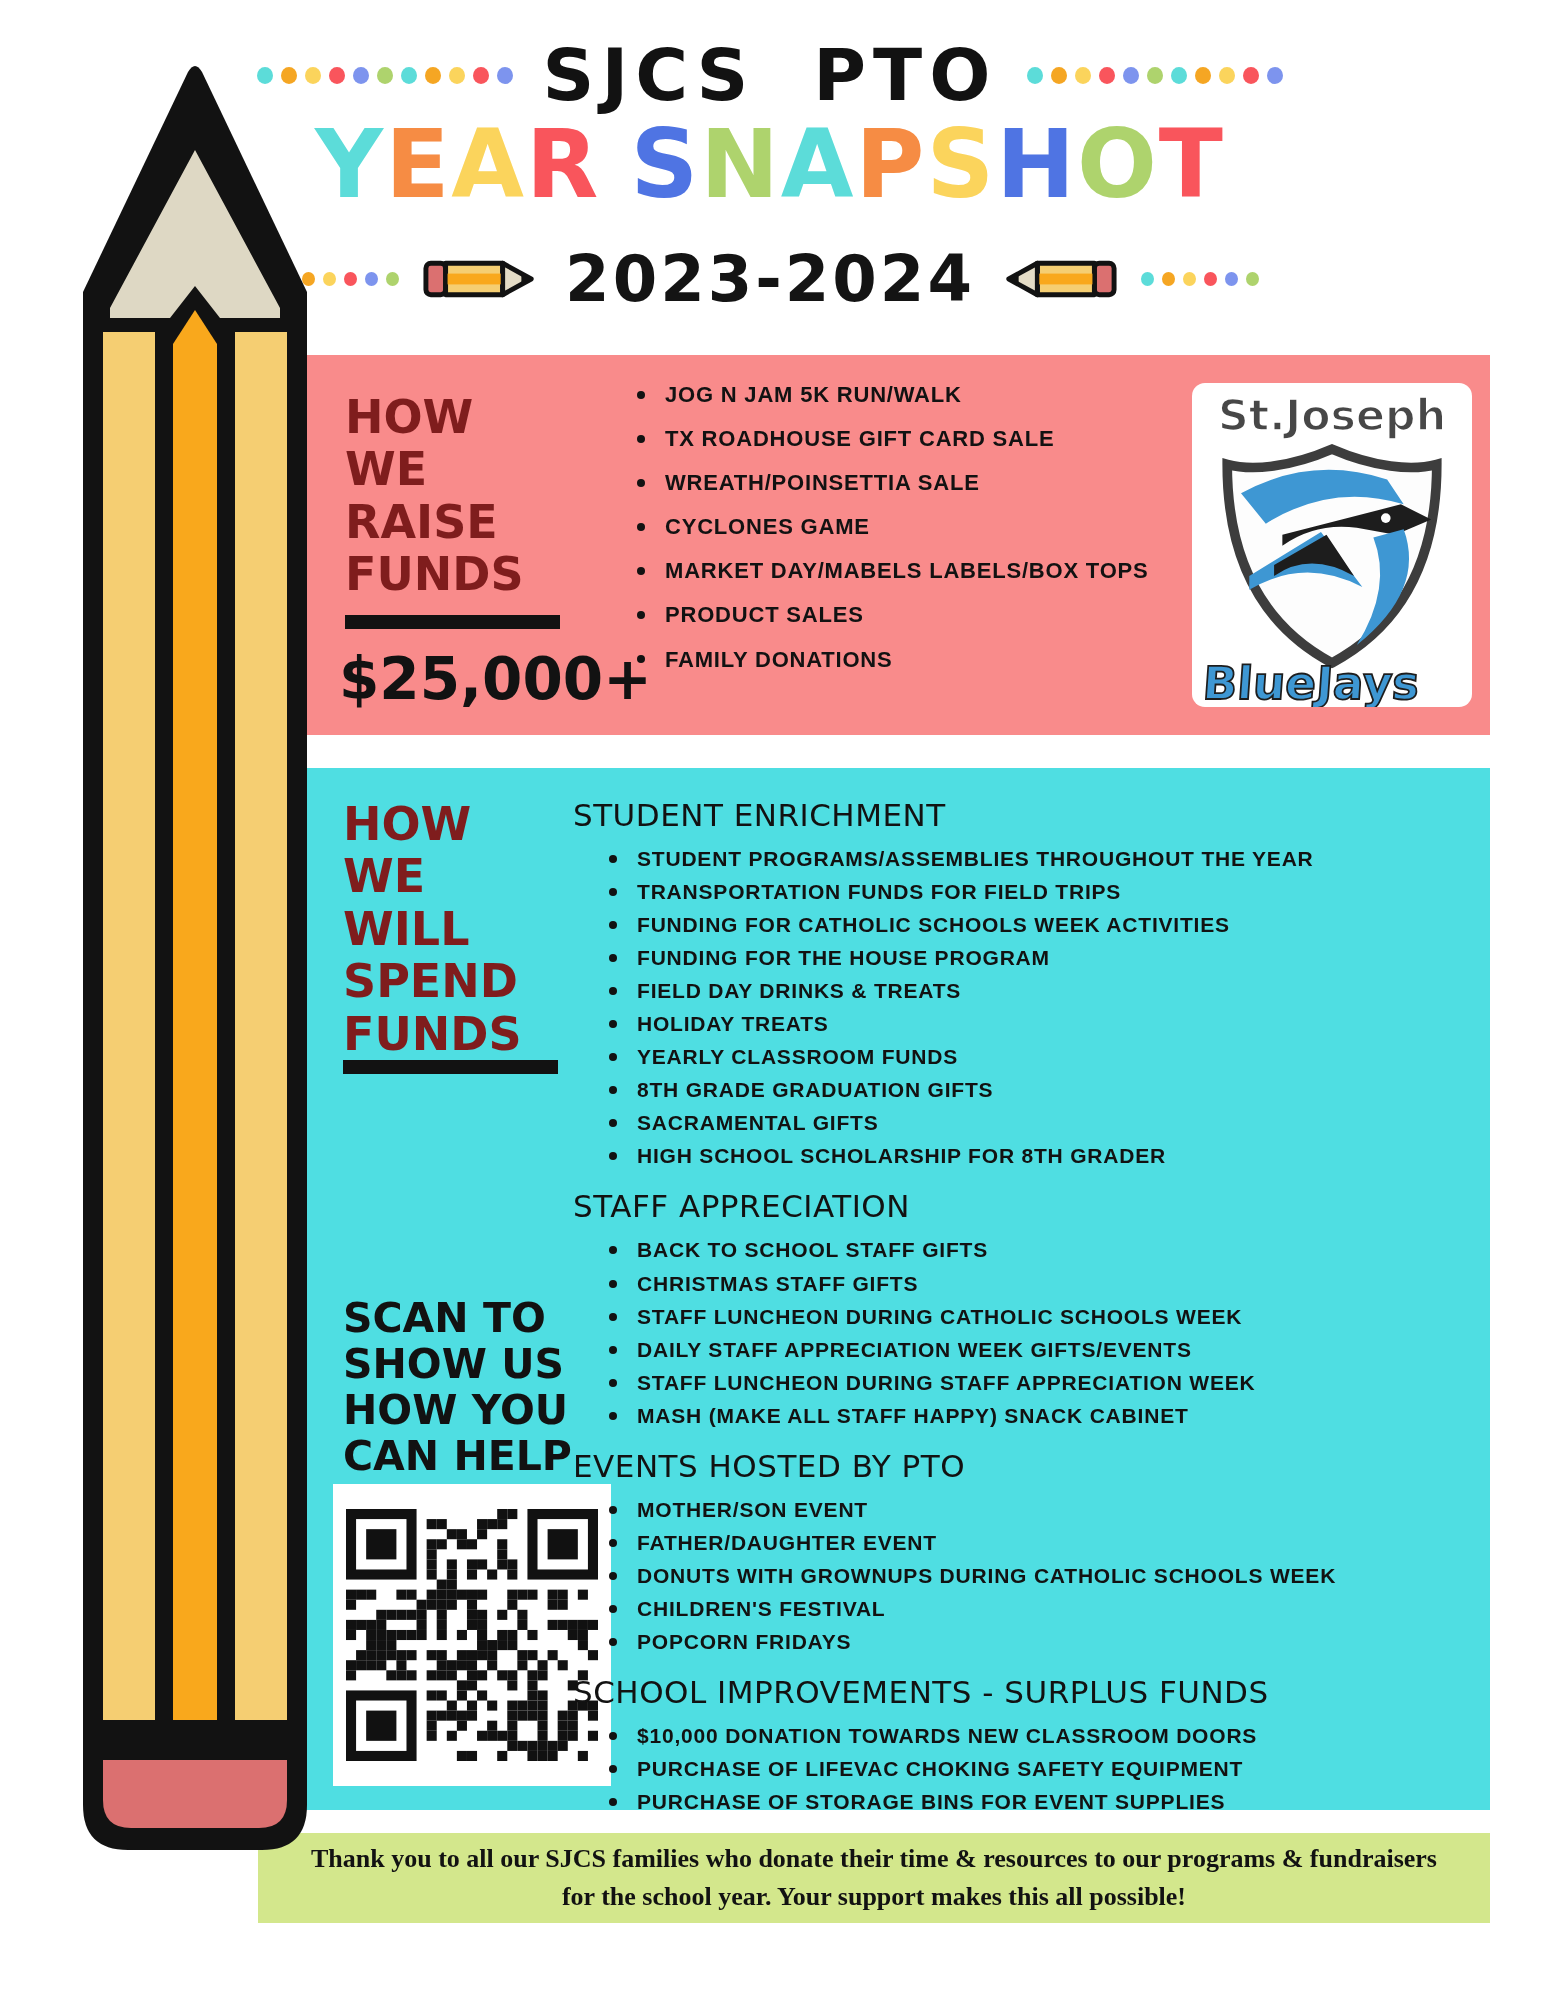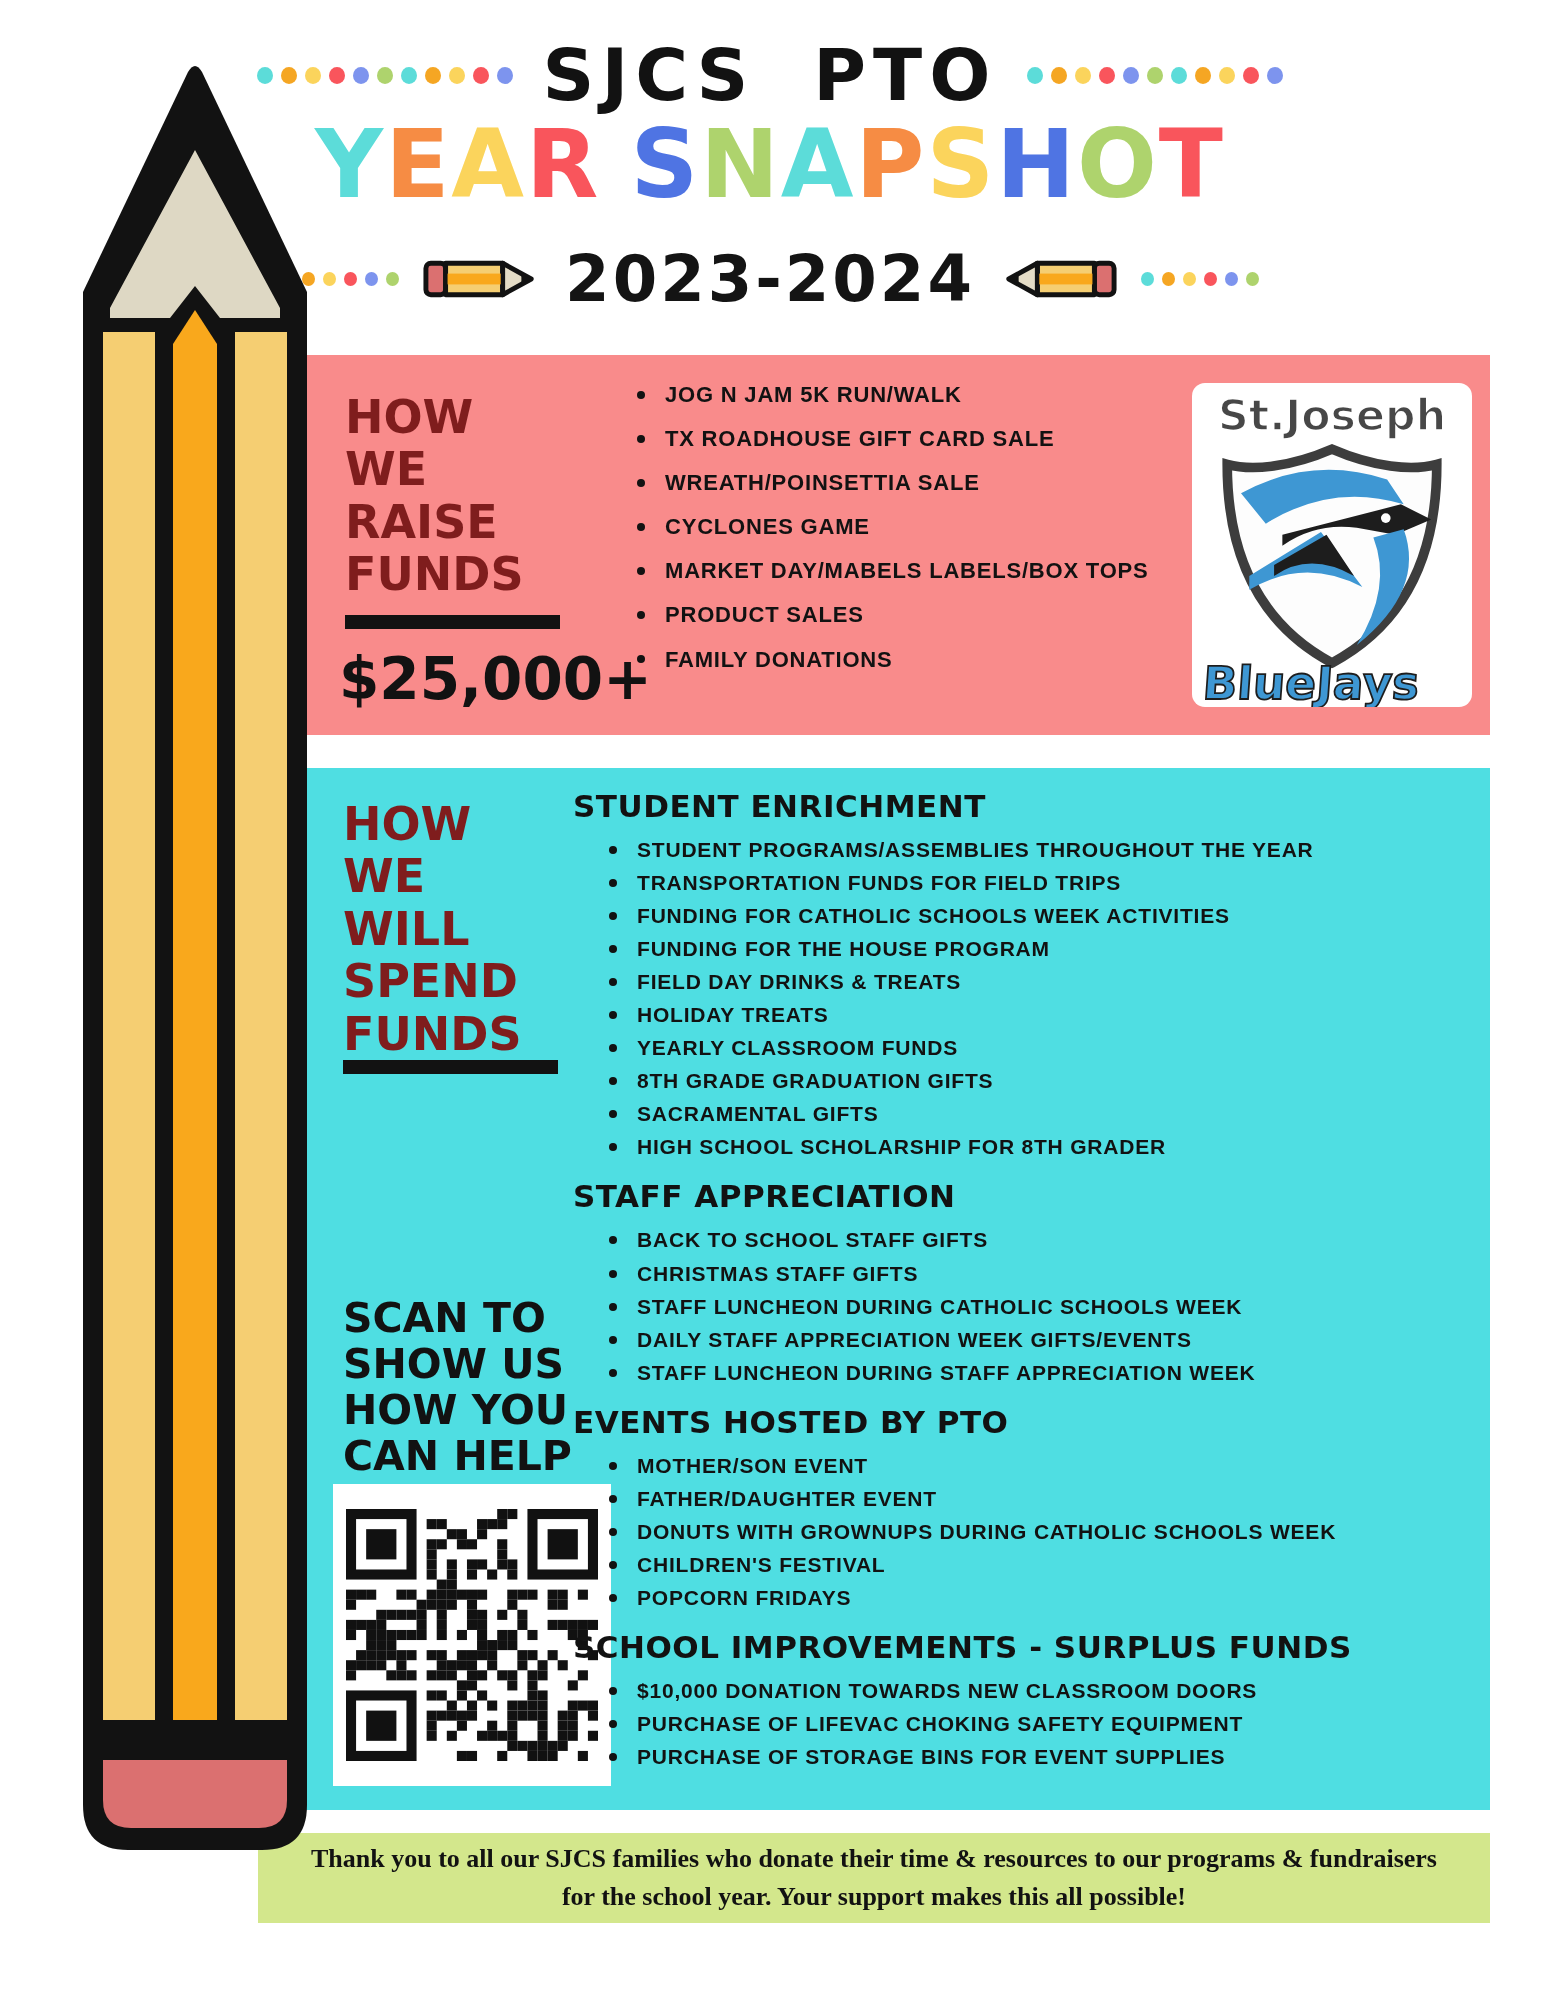--- a/index.html
+++ b/index.html
@@ -65,22 +65,22 @@
   .scan-text{
     position:absolute;left:48px;top:528px;font-family:"DejaVu Sans",sans-serif;font-weight:800;
     font-size:41px;line-height:1.12;color:#121212;white-space:pre-line;
   }
   .qr-card{position:absolute;left:38px;top:716px;width:278px;height:302px;background:#ffffff;
     display:flex;align-items:center;justify-content:center;}
   .qr-card svg{width:252px;height:252px;}
   .spend-right{position:absolute;left:278px;top:8px;width:905px;}
   .group{margin-bottom:20px;}
   .group-title{
-    font-family:"DejaVu Sans",sans-serif;font-weight:700;font-size:31px;color:#121212;
-    letter-spacing:0.5px;margin:12px 0 15px 0;
+    font-family:"DejaVu Sans",sans-serif;font-weight:400;font-size:31px;color:#121212;
+    letter-spacing:0.5px;margin:21px 0 15px 0;
   }
   .group .li{margin-bottom:11px;}
   .group .bullet-items{margin-left:36px;}
   .group .li-text{font-size:21px;}
   
   .raise-heading{left:50px;top:36px;}
   .raise-divider{left:50px;top:260px;}
   .raise-amount{left:44px;top:290px;}
   .raise-bullets{left:342px;top:28px;width:590px;}
   
@@ -527,20 +527,24 @@
           <span class="li-text">STAFF LUNCHEON DURING CATHOLIC SCHOOLS WEEK</span>
         </div>
           <div class="li">
           <span class="dot"></span>
           <span class="li-text">DAILY STAFF APPRECIATION WEEK GIFTS/EVENTS</span>
         </div>
           <div class="li">
           <span class="dot"></span>
           <span class="li-text">STAFF LUNCHEON DURING STAFF APPRECIATION WEEK</span>
         </div>
+          <div class="li">
+          <span class="dot"></span>
+          <span class="li-text">MASH (MAKE ALL STAFF HAPPY) SNACK CABINET</span>
+        </div>
         </div>
     </div>
     <div class="group">
       <div class="group-title">EVENTS HOSTED BY PTO</div>
       <div class="bullet-items">
           <div class="li">
           <span class="dot"></span>
           <span class="li-text">MOTHER/SON EVENT</span>
         </div>
           <div class="li">

